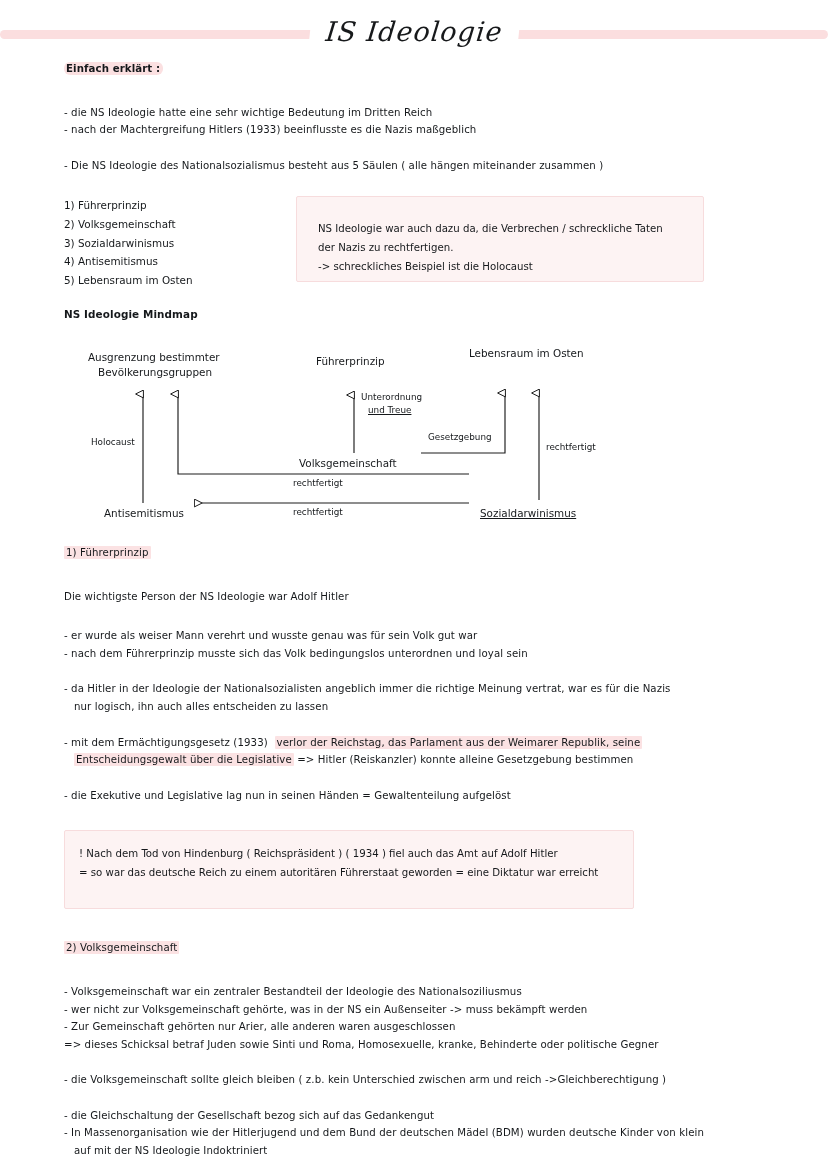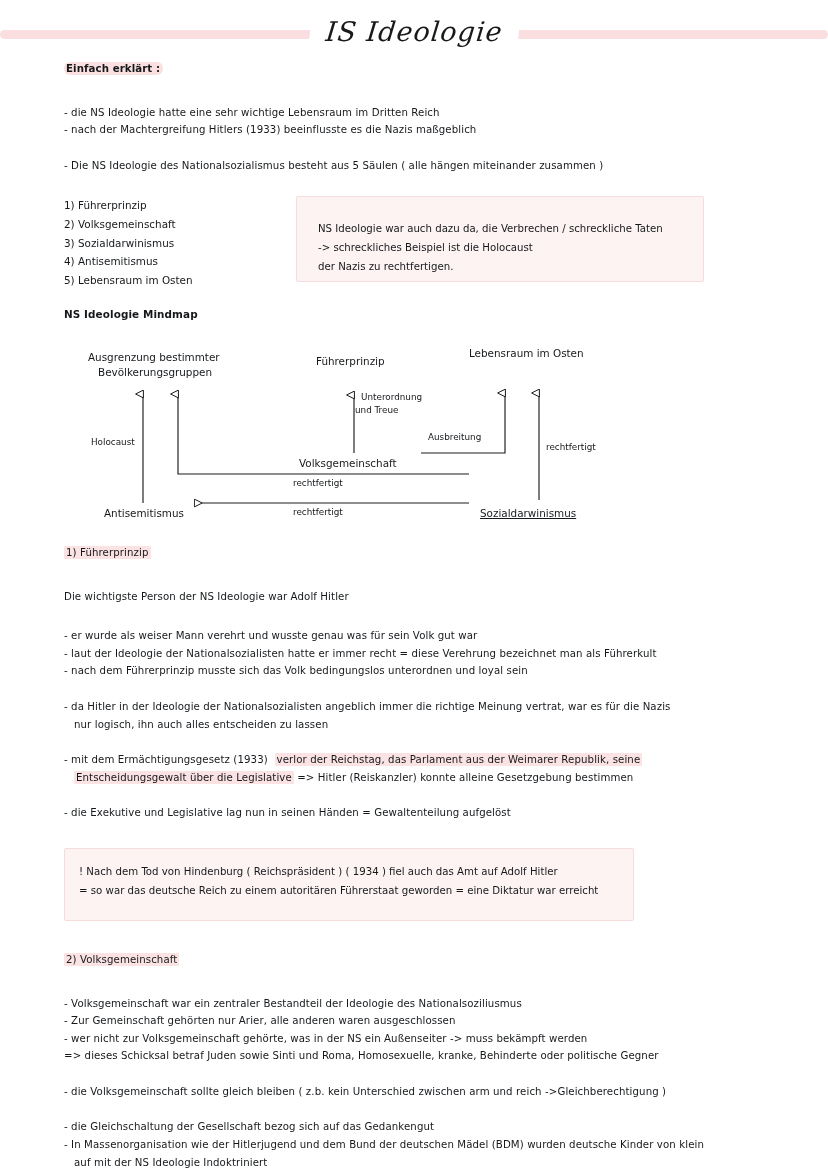--- a/index.html
+++ b/index.html
@@ -70,21 +70,21 @@
     border:1px solid #f7dcdd;
     border-radius:2px;
     box-sizing:border-box;
   }
   .box1{
     position:absolute;left:232px;top:0px;width:408px;height:86px;
     padding:22px 0 0 21px;
   }
   .box2{
     position:relative;margin:0 0 0 0;width:570px;
-    padding:13px 0 20px 14px;
+    padding:13px 0 26px 14px;
   }
   .boxline{
     font-size:10.2px;line-height:19px;color:#15181b;margin:0;
   }
 
   
   .mindmap{position:relative;width:700px;height:180px;margin-left:16px;}
   .mm-label{
     position:absolute;
     font-size:10.4px;
@@ -113,41 +113,41 @@
   <div class="header">
     <div class="header-rule"></div>
     <div class="title"><span>IS Ideologie</span></div>
   </div>
 
   <div class="body">
 
     <div class="sec">
       <p class="t"><span class="hl">Einfach erklärt :</span></p>
       <div class="gap26"></div>
-      <p class="t">- die NS Ideologie hatte eine sehr wichtige Lebensraum im Dritten Reich</p>
+      <p class="t">- die NS Ideologie hatte eine sehr wichtige Bedeutung im Dritten Reich</p>
       <p class="t">- nach der Machtergreifung Hitlers (1933) beeinflusste es die Nazis maßgeblich</p>
       <div class="gap18"></div>
       <p class="t">- Die NS Ideologie des Nationalsozialismus besteht aus 5 Säulen ( alle hängen miteinander zusammen )</p>
     </div>
 
     <div class="gap22"></div>
 
     <div class="sec" style="position:relative;height:110px;">
       <div style="position:relative;">
         <div class="pillars">
           <p>1) Führerprinzip</p>
           <p>2) Volksgemeinschaft</p>
           <p>3) Sozialdarwinismus</p>
           <p>4) Antisemitismus</p>
           <p>5) Lebensraum im Osten</p>
         </div>
         <div class="pinkbox box1">
           <p class="boxline">NS Ideologie war auch dazu da, die Verbrechen / schreckliche Taten</p>
+          <p class="boxline">der Nazis zu rechtfertigen.</p>
           <p class="boxline">-&gt; schreckliches Beispiel ist die Holocaust</p>
-          <p class="boxline">der Nazis zu rechtfertigen.</p>
         </div>
       </div>
     </div>
 
     <div class="sec">
       <p class="t bold" style="font-size:10.4px;">NS Ideologie Mindmap</p>
       <div class="gap22"></div>
 
       <div class="mindmap">
         <svg class="mm-svg" width="700" height="180" viewBox="0 0 700 180">
@@ -178,37 +178,36 @@
         <div class="mm-label" style="left:8px;top:4px;">Ausgrenzung bestimmter</div>
         <div class="mm-label" style="left:18px;top:19px;">Bevölkerungsgruppen</div>
         <div class="mm-label" style="left:236px;top:8px;">Führerprinzip</div>
         <div class="mm-label" style="left:389px;top:0;">Lebensraum im Osten</div>
         <div class="mm-label" style="left:219px;top:110px;">Volksgemeinschaft</div>
         <div class="mm-label" style="left:24px;top:160px;">Antisemitismus</div>
         <div class="mm-label" style="left:400px;top:160px;text-decoration:underline;">Sozialdarwinismus</div>
 
         <div class="mm-small" style="left:11px;top:90px;text-align:right;">Holocaust</div>
         <div class="mm-small" style="left:281px;top:45px;">Unterordnung</div>
-        <div class="mm-small" style="left:275px;top:58px;">und Treue</div>
-        <div class="mm-small" style="left:348px;top:85px;">Ausbreitung</div>
+        <div class="mm-small" style="left:288px;top:58px;text-decoration:underline;">und Treue</div>
+        <div class="mm-small" style="left:348px;top:85px;">Gesetzgebung</div>
         <div class="mm-small" style="left:466px;top:95px;">rechtfertigt</div>
         <div class="mm-small" style="left:213px;top:131px;">rechtfertigt</div>
         <div class="mm-small" style="left:213px;top:160px;">rechtfertigt</div>
       </div>
     </div>
 
     <div class="gap18"></div>
 
     <div class="sec">
       <p class="t"><span class="hl-soft">1) Führerprinzip</span></p>
       <div class="gap26"></div>
       <p class="t">Die wichtigste Person der NS Ideologie war Adolf Hitler</p>
       <div class="gap22"></div>
       <p class="t">- er wurde als weiser Mann verehrt und wusste genau was für sein Volk gut war</p>
-      <p class="t">- laut der Ideologie der Nationalsozialisten hatte er immer recht = diese Verehrung bezeichnet man als Führerkult</p>
       <p class="t">- nach dem Führerprinzip musste sich das Volk bedingungslos unterordnen und loyal sein</p>
       <div class="gap18"></div>
       <p class="t">- da Hitler in der Ideologie der Nationalsozialisten angeblich immer die richtige Meinung vertrat, war es für die Nazis</p>
       <p class="t indent">nur logisch, ihn auch alles entscheiden zu lassen</p>
       <div class="gap18"></div>
       <p class="t"><span>- mit dem Ermächtigungsgesetz (1933)</span>&nbsp;&nbsp;<span class="hl-soft">verlor der Reichstag, das Parlament aus der Weimarer Republik, seine</span></p>
       <p class="t indent"><span class="hl-soft">Entscheidungsgewalt über die Legislative</span> <span>=&gt; Hitler (Reiskanzler) konnte alleine Gesetzgebung bestimmen</span></p>
       <div class="gap18"></div>
       <p class="t">- die Exekutive und Legislative lag nun in seinen Händen = Gewaltenteilung aufgelöst</p>
       <div class="gap26"></div>
@@ -217,22 +216,22 @@
         <p class="boxline">= so war das deutsche Reich zu einem autoritären Führerstaat geworden = eine Diktatur war erreicht</p>
       </div>
     </div>
 
     <div class="gap30"></div>
 
     <div class="sec">
       <p class="t"><span class="hl-soft">2) Volksgemeinschaft</span></p>
       <div class="gap26"></div>
       <p class="t">- Volksgemeinschaft war ein zentraler Bestandteil der Ideologie des Nationalsoziliusmus</p>
+      <p class="t">- wer nicht zur Volksgemeinschaft gehörte, was in der NS ein Außenseiter -&gt; muss bekämpft werden</p>
       <p class="t">- Zur Gemeinschaft gehörten nur Arier, alle anderen waren ausgeschlossen</p>
-      <p class="t">- wer nicht zur Volksgemeinschaft gehörte, was in der NS ein Außenseiter -&gt; muss bekämpft werden</p>
       <p class="t">=&gt; dieses Schicksal betraf Juden sowie Sinti und Roma, Homosexuelle, kranke, Behinderte oder politische Gegner</p>
       <div class="gap18"></div>
       <p class="t">- die Volksgemeinschaft sollte gleich bleiben ( z.b. kein Unterschied zwischen arm und reich -&gt;Gleichberechtigung )</p>
       <div class="gap18"></div>
       <p class="t">- die Gleichschaltung der Gesellschaft bezog sich auf das Gedankengut</p>
       <p class="t">- In Massenorganisation wie der Hitlerjugend und dem Bund der deutschen Mädel (BDM) wurden deutsche Kinder von klein</p>
       <p class="t indent">auf mit der NS Ideologie Indoktriniert</p>
 
     </div>
 

